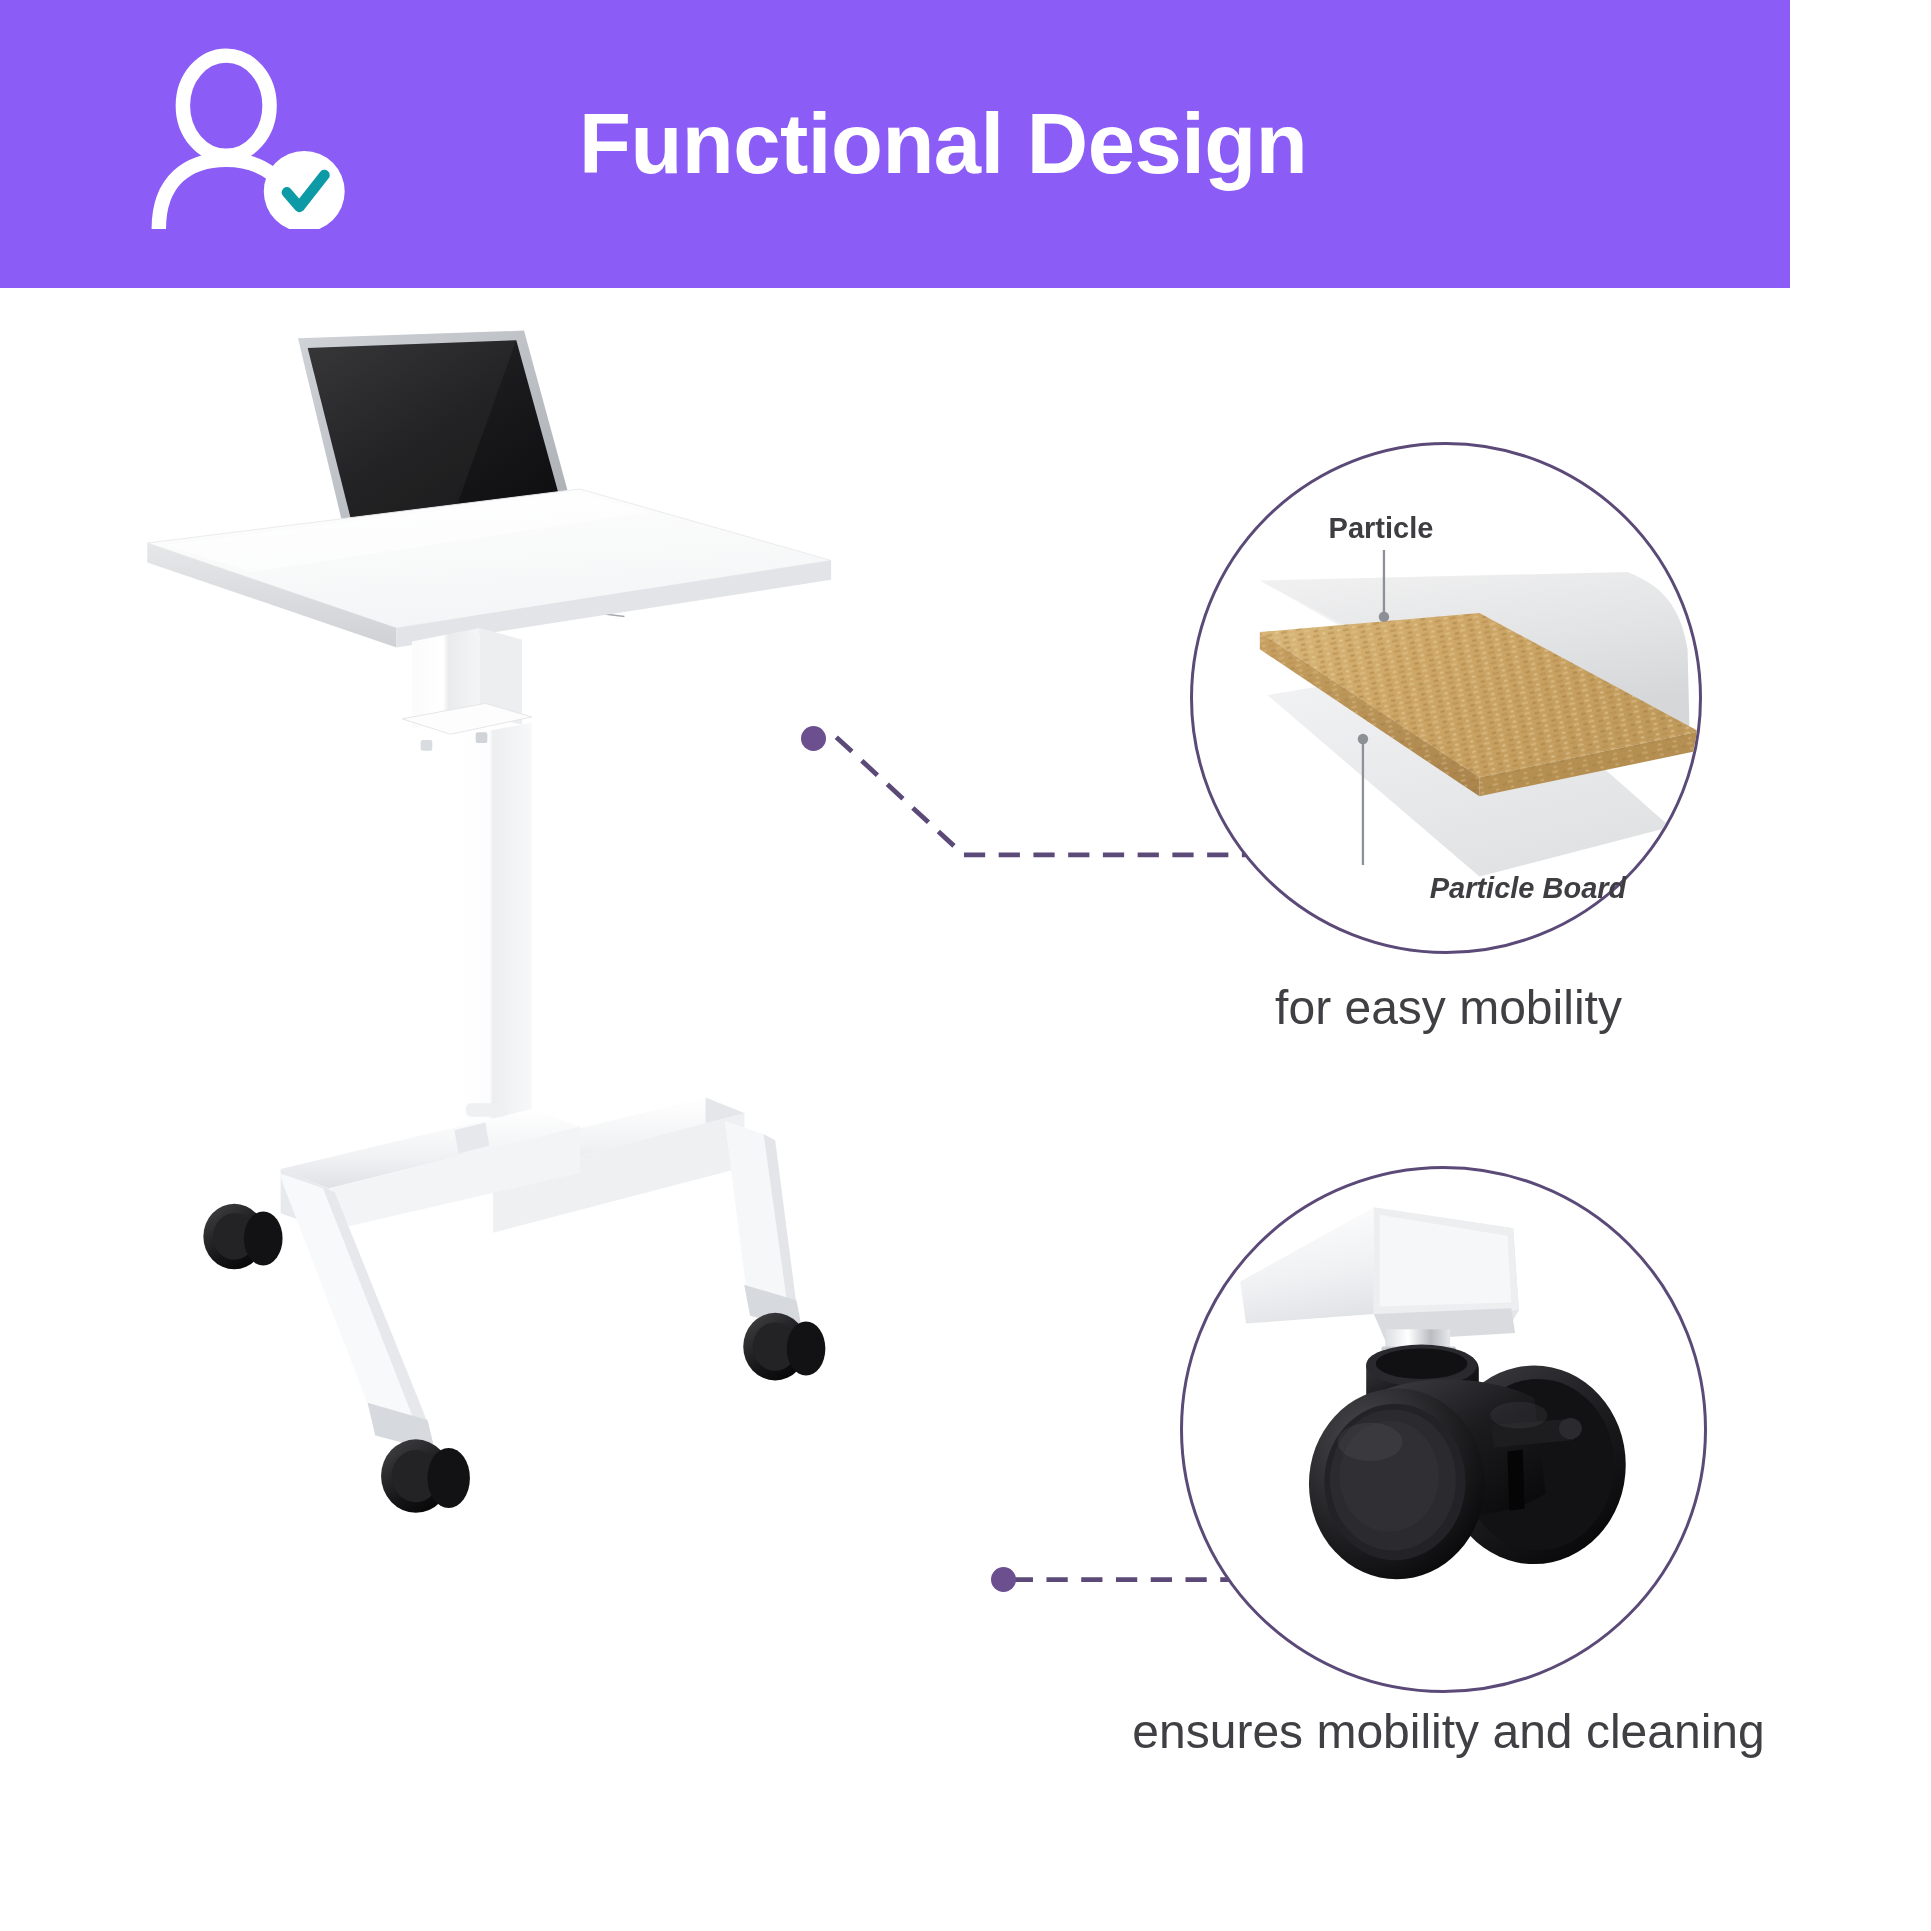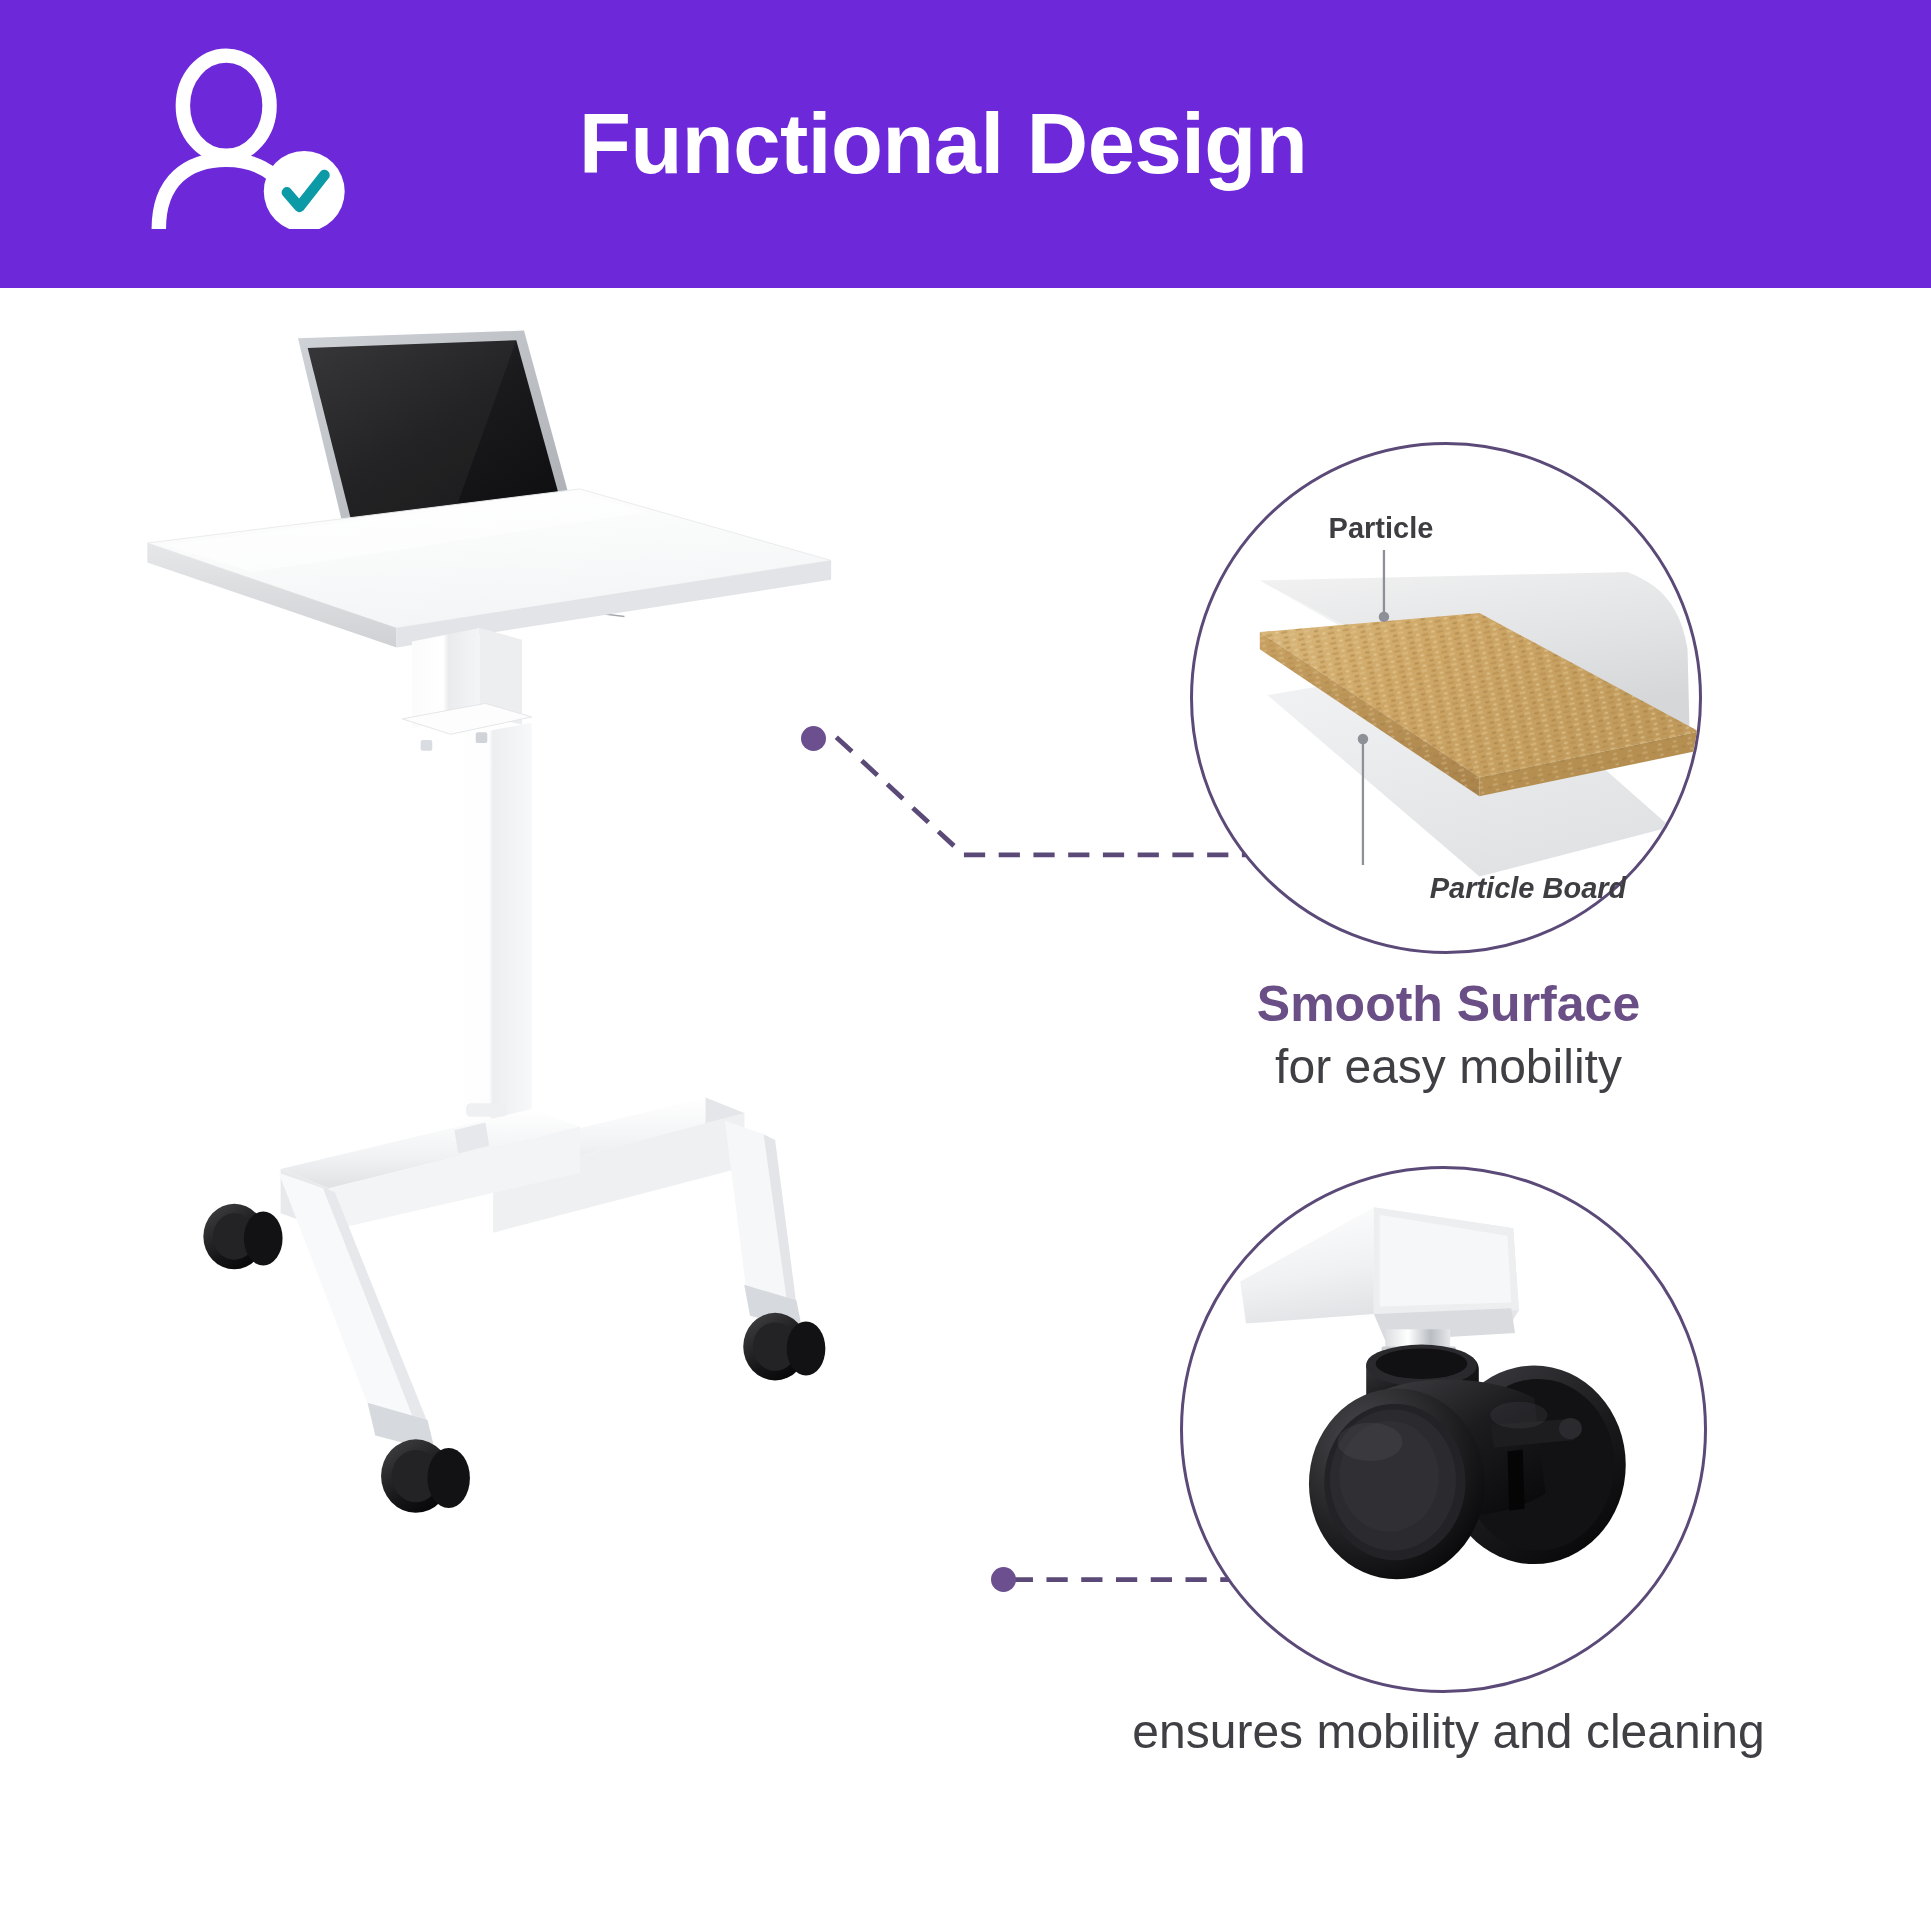--- a/index.html
+++ b/index.html
@@ -7,22 +7,22 @@
     width:1931px;height:1931px;
     background:#ffffff;
     font-family:"Liberation Sans", sans-serif;
     overflow:hidden;
     position:relative;
   }
   #page{position:relative;width:1931px;height:1931px;background:#fff;}
 
   
   .header{
-    position:absolute;left:0;top:0;width:1931px;height:288px;
-    background:#6d28d9;
+    position:absolute;left:0;top:0;width:1790px;height:288px;
+    background:#8b5cf6;
     display:flex;align-items:center;
   }
   .header-icon{
     position:absolute;left:147px;top:46px;width:222px;height:183px;
   }
   .header-title{
     position:absolute;left:579px;top:0;height:288px;
     display:flex;align-items:center;
     color:#ffffff;
     font-size:85px;font-weight:bold;
@@ -301,21 +301,20 @@
       <circle cx="200" cy="180" r="5.5" fill="#8d9096"></circle>
       <line x1="178" y1="312" x2="178" y2="440" stroke="#8d9096" stroke-width="2.4"></line>
       <circle cx="178" cy="308" r="5.5" fill="#8d9096"></circle>
     </svg>
   </div>
 
   <div class="detail-label" id="label-melamine">Particle</div>
   <div class="detail-label" id="label-particle">Particle Board</div>
 
   <div class="caption" id="caption-surface">
-    <div class="cap-title">Smooth Surface</div>
     <div class="cap-sub">for easy mobility</div>
   </div>
 
   <div class="callout-circle" id="circle-caster">
     <svg class="circle-svg" viewBox="0 0 546 546">
       <defs>
         <linearGradient id="legG" x1="0" y1="0" x2="0.4" y2="1">
           <stop offset="0%" stop-color="#ffffff"></stop>
           <stop offset="55%" stop-color="#f0f1f3"></stop>
           <stop offset="100%" stop-color="#dcdee1"></stop>

